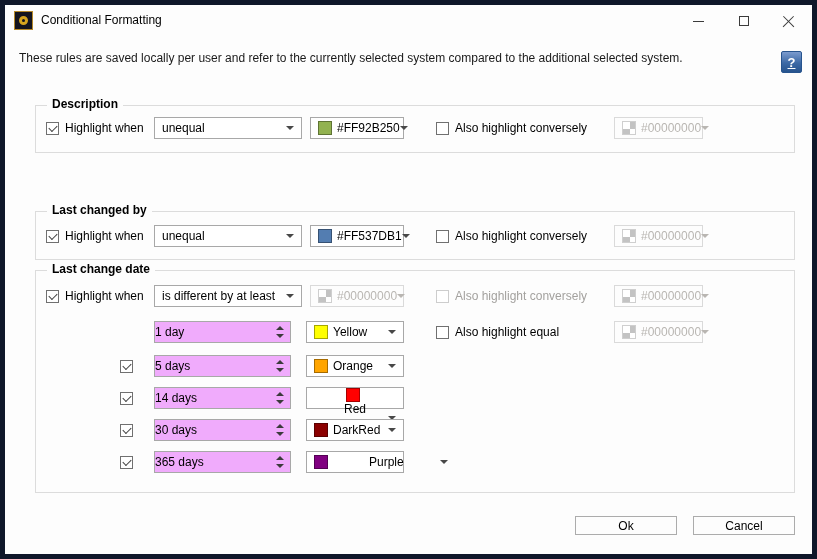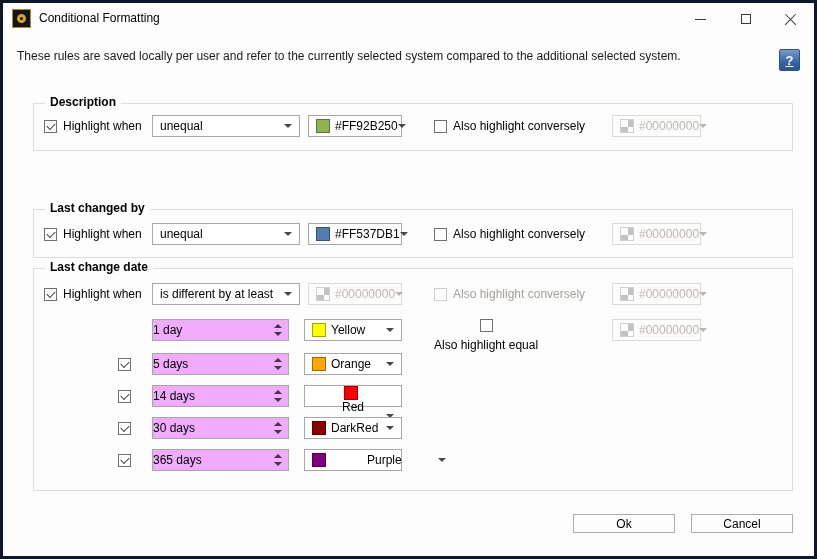--- a/index.html
+++ b/index.html
@@ -1,19 +1,19 @@
 <!DOCTYPE html>
 <html><head>
 <meta charset="utf-8">
 <style>
   html,body{margin:0;padding:0;background:#e8e8e8;}
   *{box-sizing:border-box;}
   .dialog{
     position:relative;width:817px;height:559px;background:#fdfdfd;
-    border:3px solid #0f172a;
+    border:5px solid #0f172a;
     font-family:"Liberation Sans", sans-serif;font-size:12px;color:#000;
     overflow:hidden;
   }
   
   .titlebar{position:absolute;left:0;top:0;width:100%;height:31px;background:#fdfdfd;}
   .app-icon{position:absolute;left:9px;top:6px;width:19px;height:19px;background:#14141e;
     border:1px solid #b5892a;display:flex;align-items:center;justify-content:center;}
   .app-icon .ring{width:9px;height:9px;border:3px solid #d6a41e;border-radius:50%;}
   .win-title{position:absolute;left:36px;top:0;height:31px;line-height:31px;white-space:nowrap;}
   .winbtns{position:absolute;right:1px;top:1px;height:30px;display:flex;}
@@ -186,21 +186,21 @@
         <span class="tri-down"></span>
       </span>
     </div>
 
     <div class="combo" style="left:270px;top:50px;width:98px;">
       <span class="swatch" style="background-color: rgb(255, 255, 0);"></span>
       <span>Yellow</span>
       <span class="arrow"></span>
     </div>
 
-    <div class="cbrow" style="left:400px;top:50px;flex-direction:column;">
+    <div class="cbrow" style="left:400px;top:50px;">
       <span class="cb"></span>
       <span>Also highlight equal</span>
     </div>
 
     <div class="combo disabled" style="left:578px;top:50px;width:89px;">
       <span class="swatch checker"></span>
       <span>#00000000</span>
       <span class="arrow"></span>
     </div>
 

